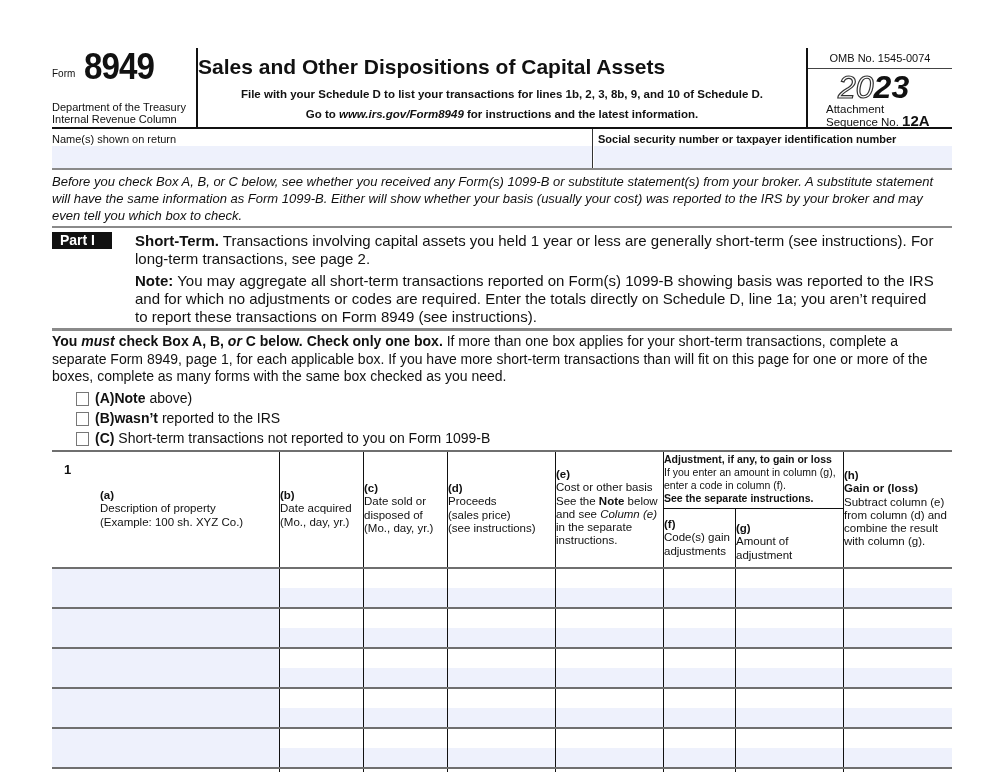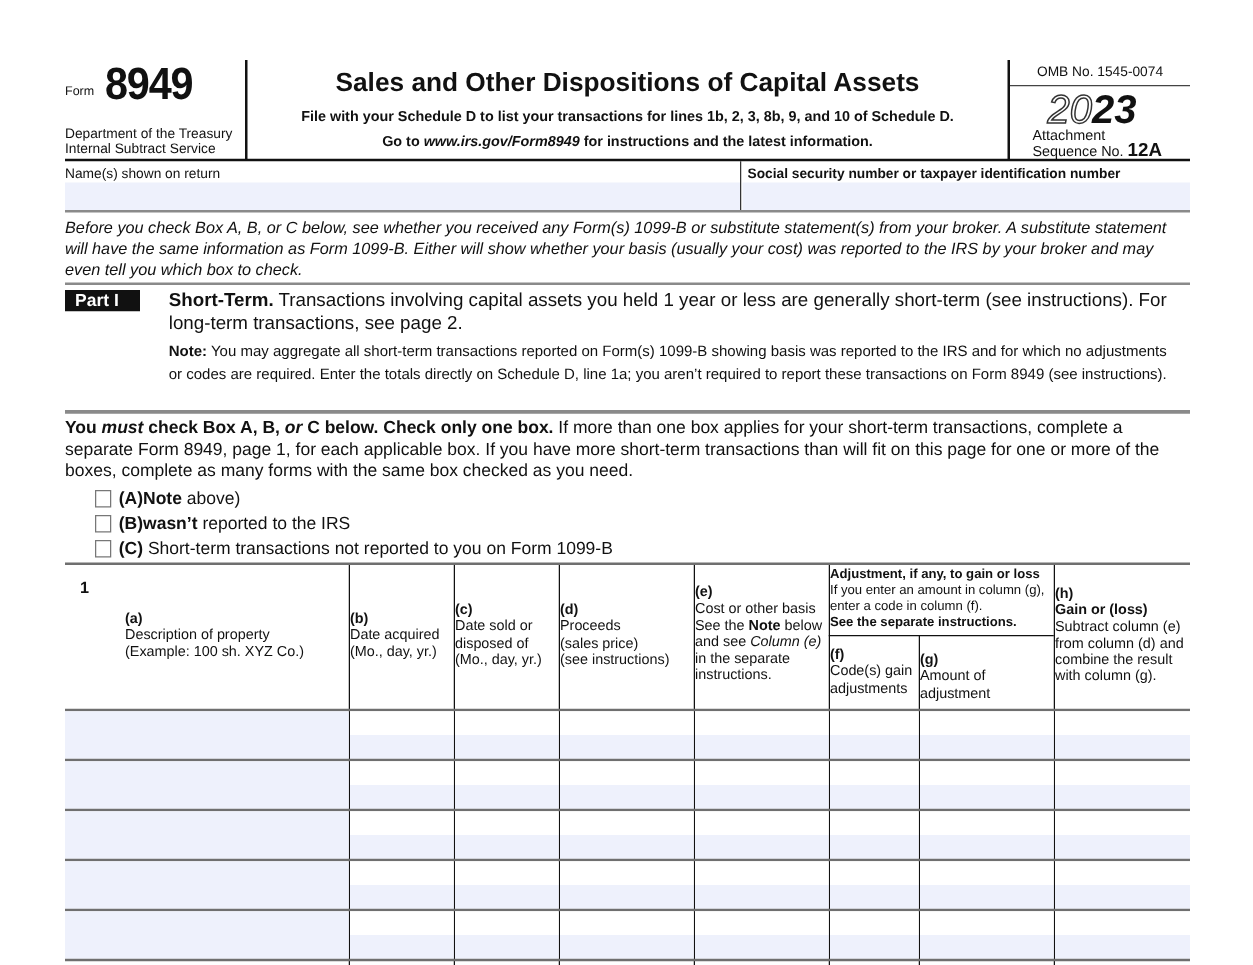--- a/index.html
+++ b/index.html
@@ -8,21 +8,21 @@
 
   .abs { position: absolute; }
 
   
   .form-label { left: 52px; top: 68px; font-size: 10px; }
   .form-number { left: 84px; top: 46px; font-size: 36px; font-weight: 900; letter-spacing: -1px; transform: scaleX(0.92); transform-origin: left top; }
   .dept { left: 52px; top: 101px; font-size: 11px; line-height: 12px; }
   .vline-left { left: 196px; top: 48px; width: 2px; height: 80px; background: #111; }
   .vline-right { left: 806px; top: 48px; width: 2px; height: 80px; background: #111; }
 
-  .title { left: 198px; width: 608px; top: 55px; text-align: center; font-size: 21px; font-weight: bold; }
+  .title { left: 198px; width: 608px; top: 55px; font-size: 21px; font-weight: bold; }
   .subtitle1 { left: 198px; width: 608px; top: 88px; text-align: center; font-size: 11.5px; font-weight: bold; }
   .subtitle2 { left: 198px; width: 608px; top: 108px; text-align: center; font-size: 11.5px; font-weight: bold; }
   .subtitle2 i { font-style: italic; }
 
   .omb { left: 808px; width: 144px; top: 52px; text-align: center; font-size: 11px; }
   .omb-line { left: 808px; top: 68px; width: 144px; height: 1px; background: #444; }
   .year { left: 838px; top: 70px; font-size: 32px; font-weight: 900; line-height: 34px; font-style: italic; }
   .year .outline { color: #fff; -webkit-text-stroke: 1.2px #333; font-weight: 400; }
   .attach { left: 826px; top: 103px; font-size: 11.5px; line-height: 12px; }
   .attach .seq { font-size: 15px; font-weight: 900; }
@@ -36,21 +36,21 @@
   .ssn-field { left: 594px; top: 146px; width: 358px; height: 22px; background: #eef1fc; border: none; outline: none; font-family: "Liberation Sans", sans-serif; font-size: 12px; padding: 0 4px; }
   .name-divider { left: 592px; top: 129px; width: 1px; height: 40px; background: #333; }
   .hr-gray { left: 52px; width: 900px; height: 2px; background: #8a8a8a; }
 
   .intro { left: 52px; top: 173px; width: 900px; font-size: 13px; line-height: 17px; font-style: italic; }
 
   
   .part-badge { left: 52px; top: 232px; width: 60px; height: 17px; background: #111; color: #fff; font-size: 14px; font-weight: bold; padding-left: 8px; line-height: 17px; }
   .part-text { left: 135px; top: 232px; width: 800px; font-size: 15px; line-height: 17.5px; }
   .part-text b { font-weight: bold; }
-  .part-note { left: 135px; top: 272px; width: 800px; font-size: 12px; line-height: 18px; }
+  .part-note { left: 135px; top: 272px; width: 800px; font-size: 15px; line-height: 18px; }
 
   .must { left: 52px; top: 333px; width: 900px; font-size: 14px; line-height: 17.5px; }
 
   .checkrow { left: 76px; font-size: 14px; line-height: 17px; display: flex; align-items: center; }
   .checkbox { width: 13px; height: 14px; border: 1px solid #777; background: #fff; margin-right: 6px; cursor: pointer; appearance: none; -webkit-appearance: none; flex-shrink: 0; }
   .line-num { left: 64px; top: 462px; font-size: 13px; font-weight: bold; }
   .colhead { position: absolute; text-align: left; font-size: 11.5px; line-height: 13.3px; }
   .colhead b { font-weight: bold; }
   .vdiv { position: absolute; width: 1px; background: #111; }
   .hdiv { position: absolute; height: 2px; background: #6f6f6f; }
@@ -60,21 +60,21 @@
   .cell-bot { position: absolute; background: #eef1fc; border: none; outline: none; }
   input.cell { font-family: "Liberation Sans", sans-serif; font-size: 12px; padding: 0 4px; }
 </style>
 </head>
 <body>
 
 <div class="abs form-label">Form</div>
 <div class="abs form-number">8949</div>
 <div class="abs dept">
   <div>Department of the Treasury</div>
-  <div>Internal Subtract Service</div>
+  <div>Internal Revenue Column</div>
 </div>
 <div class="abs vline-left"></div>
 <div class="abs vline-right"></div>
 
 <div class="abs title">Sales and Other Dispositions of Capital Assets</div>
 <div class="abs subtitle1">File with your Schedule D to list your transactions for lines 1b, 2, 3, 8b, 9, and 10 of Schedule D.</div>
 <div class="abs subtitle2"><span>Go to </span><i>www.irs.gov/Form8949</i><span> for instructions and the latest information.</span></div>
 
 <div class="abs omb">OMB No. 1545-0074</div>
 <div class="abs omb-line"></div>

